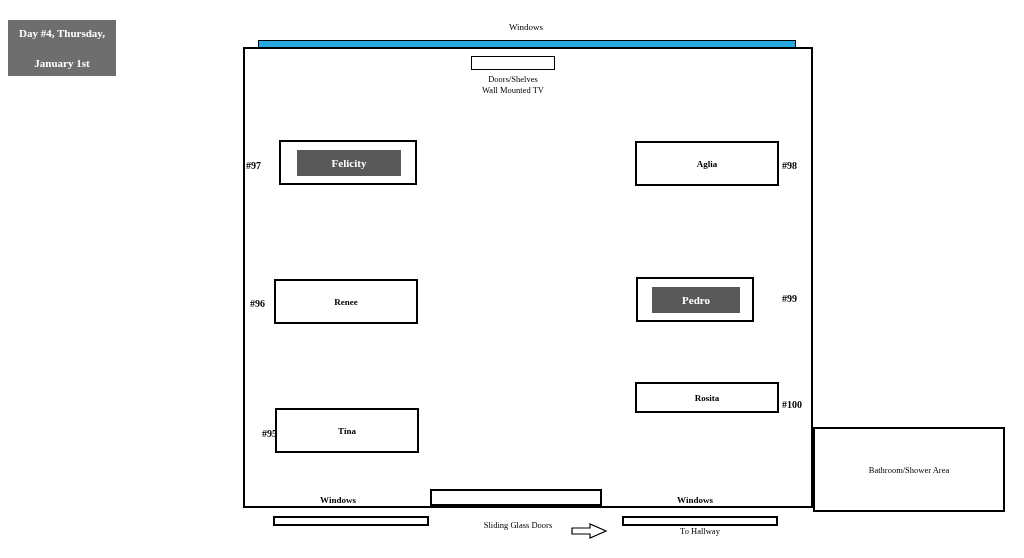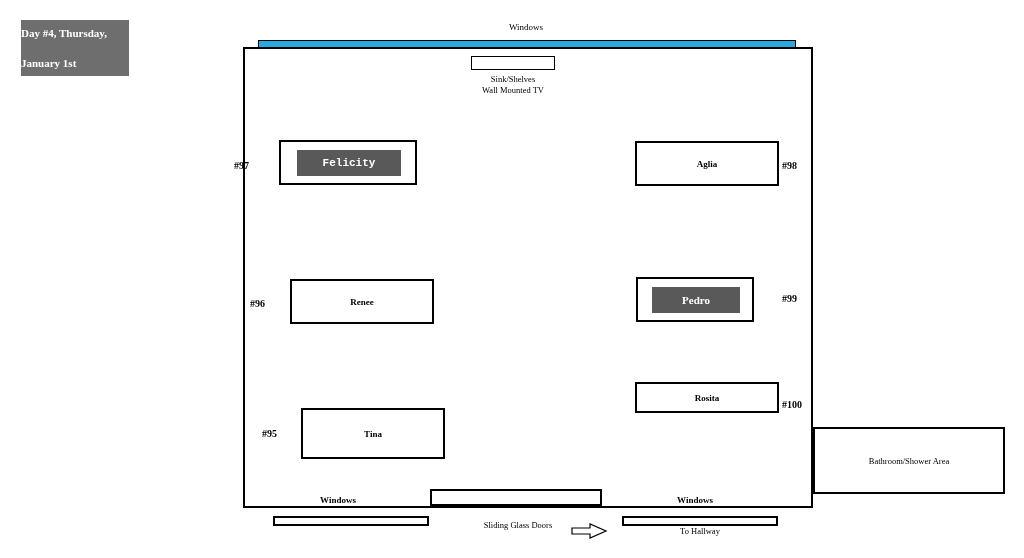--- a/index.html
+++ b/index.html
@@ -16,32 +16,32 @@
   }
   #stage {
     position: relative;
     width: 1024px;
     height: 558px;
   }
 
   
   .day-box {
     position: absolute;
-    left: 21px;
+    left: 8px;
     top: 20px;
     width: 108px;
     height: 56px;
     background: #6e6e6e;
     color: #ffffff;
     font-weight: bold;
     font-size: 11px;
     line-height: 14px;
     display: flex;
     flex-direction: column;
-    align-items: flex-start;
+    align-items: center;
     justify-content: center;
     text-align: center;
     gap: 16px;
   }
 
   
   .room {
     position: absolute;
     left: 243px;
     top: 47px;
@@ -203,21 +203,21 @@
     width: 40px;
     height: 18px;
   }
 
   
   .bathroom {
     position: absolute;
     left: 813px;
     top: 427px;
     width: 192px;
-    height: 67px;
+    height: 85px;
     border: 2px solid #000;
     box-sizing: border-box;
     background: #fff;
     display: flex;
     align-items: center;
     justify-content: center;
   }
   .bathroom span {
     font-size: 8.5px;
   }
@@ -233,35 +233,35 @@
   </div>
 
   <div class="windows-top-label">Windows</div>
 
   <div class="window-strip"></div>
 
   <div class="room"></div>
 
   <div class="sink-box"></div>
   <div class="sink-label">
-    <div>Sink/Shelves</div>
+    <div>Doors/Shelves</div>
     <div>Wall Mounted TV</div>
   </div>
 
-  <div class="bed filled" style="left:279px; top:140px; width:138px; height:45px;font-family:Liberation Mono, monospace;">
+  <div class="bed filled" style="left:279px; top:140px; width:138px; height:45px;">
     <div class="inner">Felicity</div>
   </div>
-  <div class="bed-num" style="left:234px; top:160px;font-family:Liberation Serif, serif;">#97</div>
-
-  <div class="bed" style="left:290px; top:279px; width:144px; height:45px;">
+  <div class="bed-num" style="left:246px; top:160px;font-family:Liberation Serif, serif;">#97</div>
+
+  <div class="bed" style="left:274px; top:279px; width:144px; height:45px;">
     <div class="inner">Renee</div>
   </div>
   <div class="bed-num" style="left:250px; top:298px;">#96</div>
 
-  <div class="bed" style="left:275px; top:408px; width:144px; height:51px;margin-left:26px;">
+  <div class="bed" style="left:275px; top:408px; width:144px; height:45px;">
     <div class="inner">Tina</div>
   </div>
   <div class="bed-num" style="left:262px; top:428px;">#95</div>
 
   <div class="bed" style="left:635px; top:141px; width:144px; height:45px;">
     <div class="inner">Aglia</div>
   </div>
   <div class="bed-num" style="left:782px; top:160px;">#98</div>
 
   <div class="bed filled" style="left:636px; top:277px; width:118px; height:45px;">

